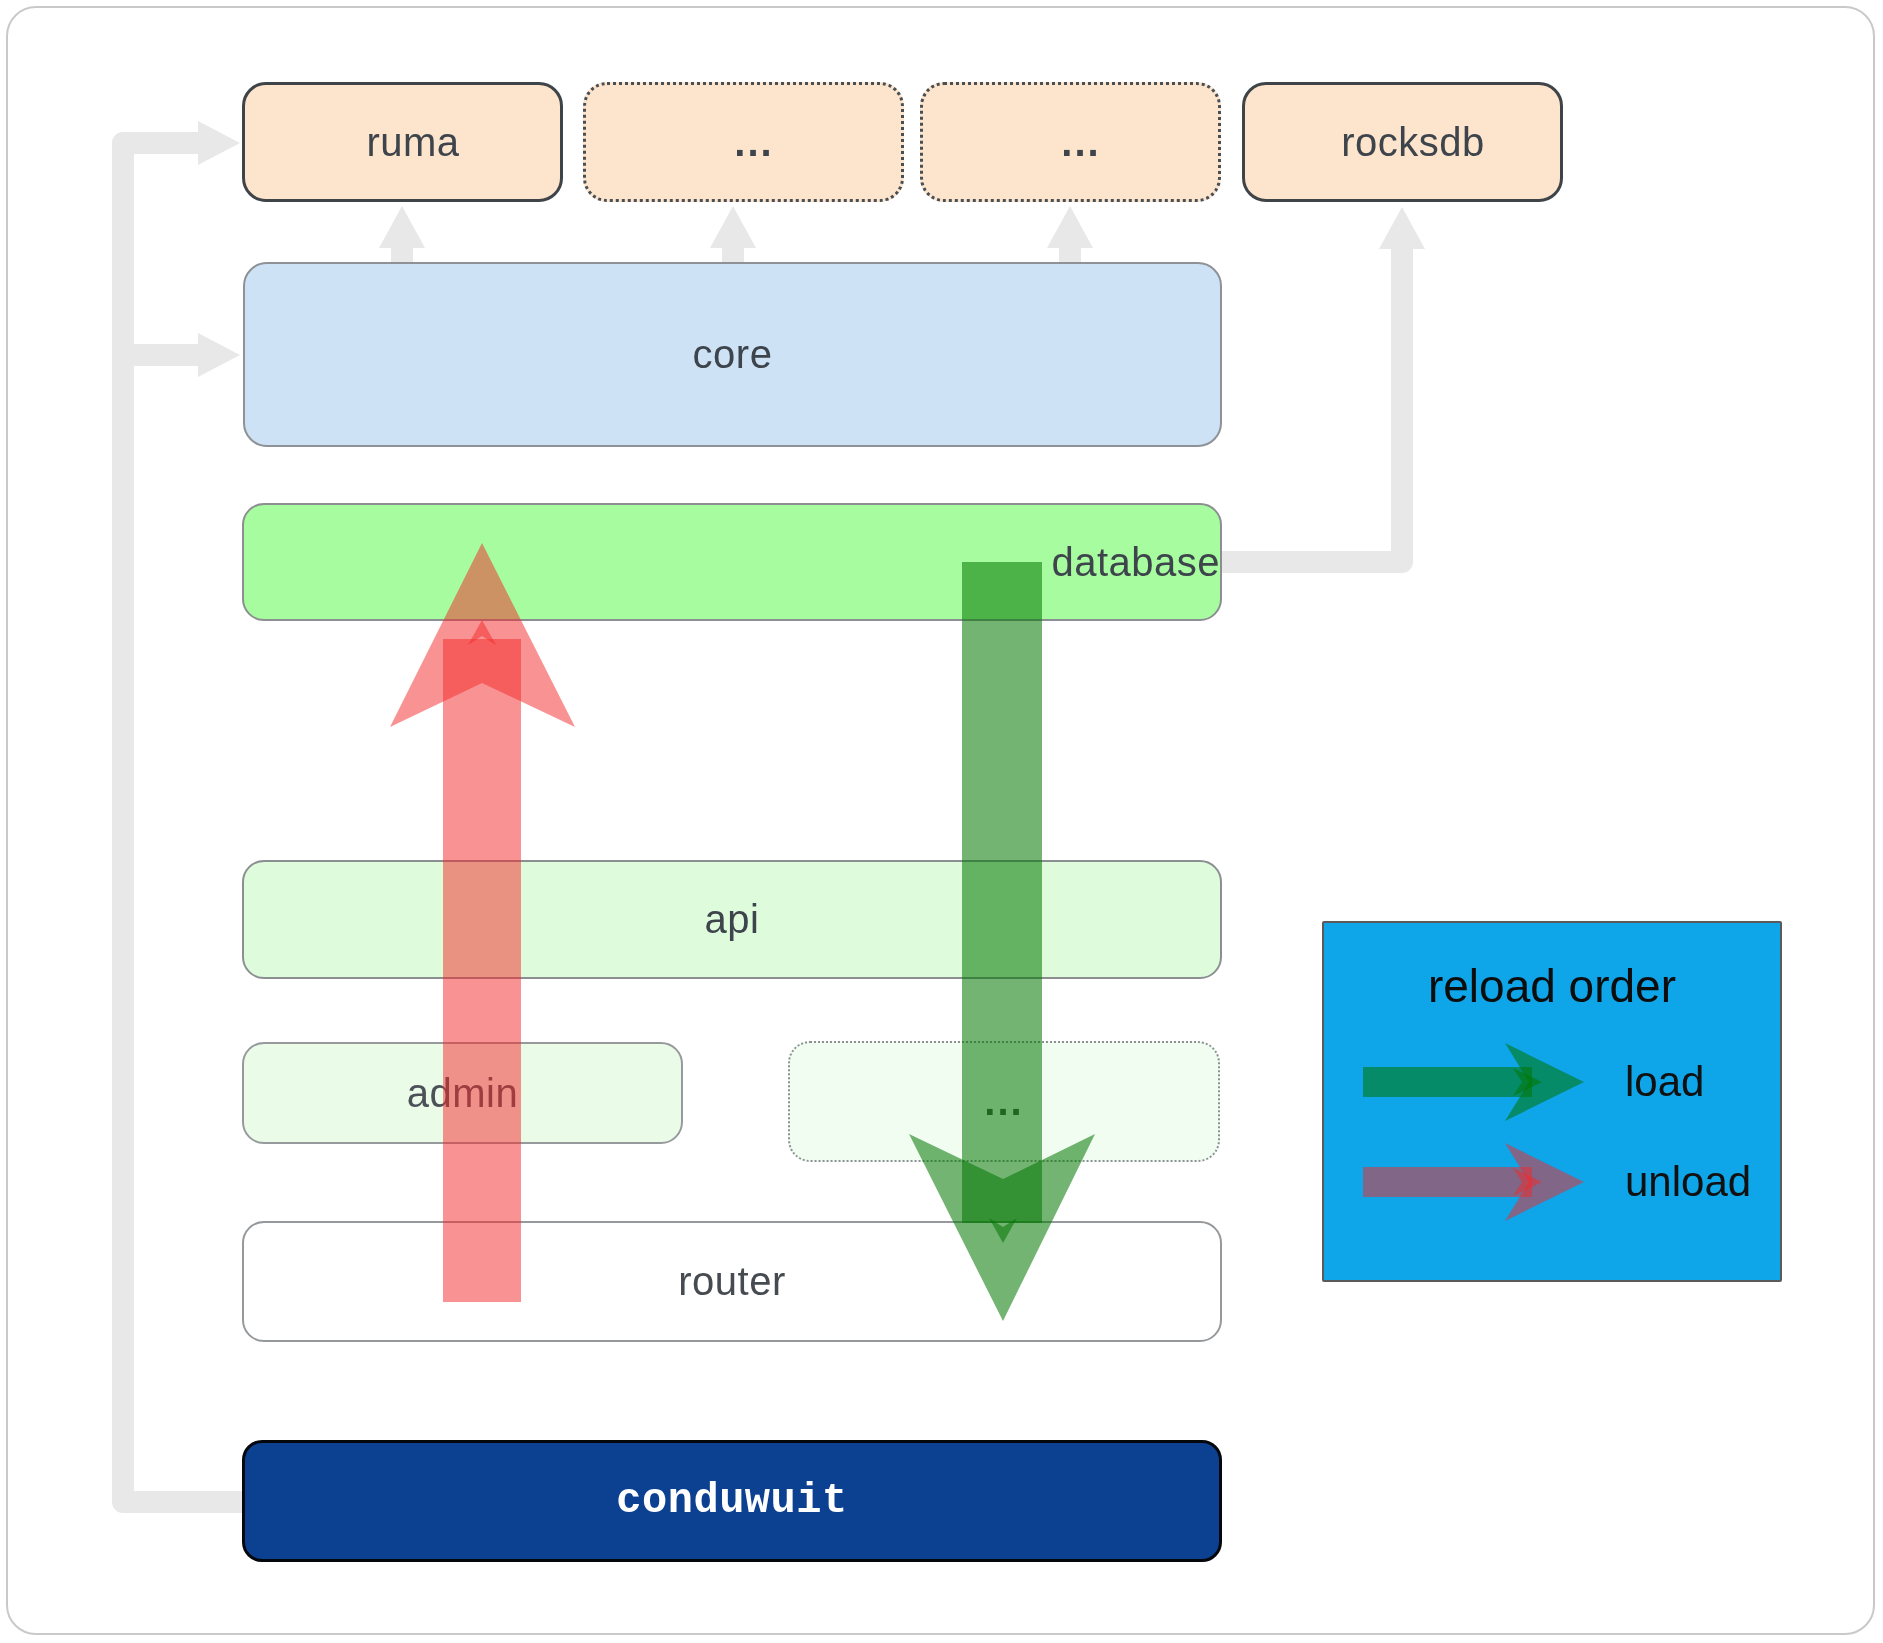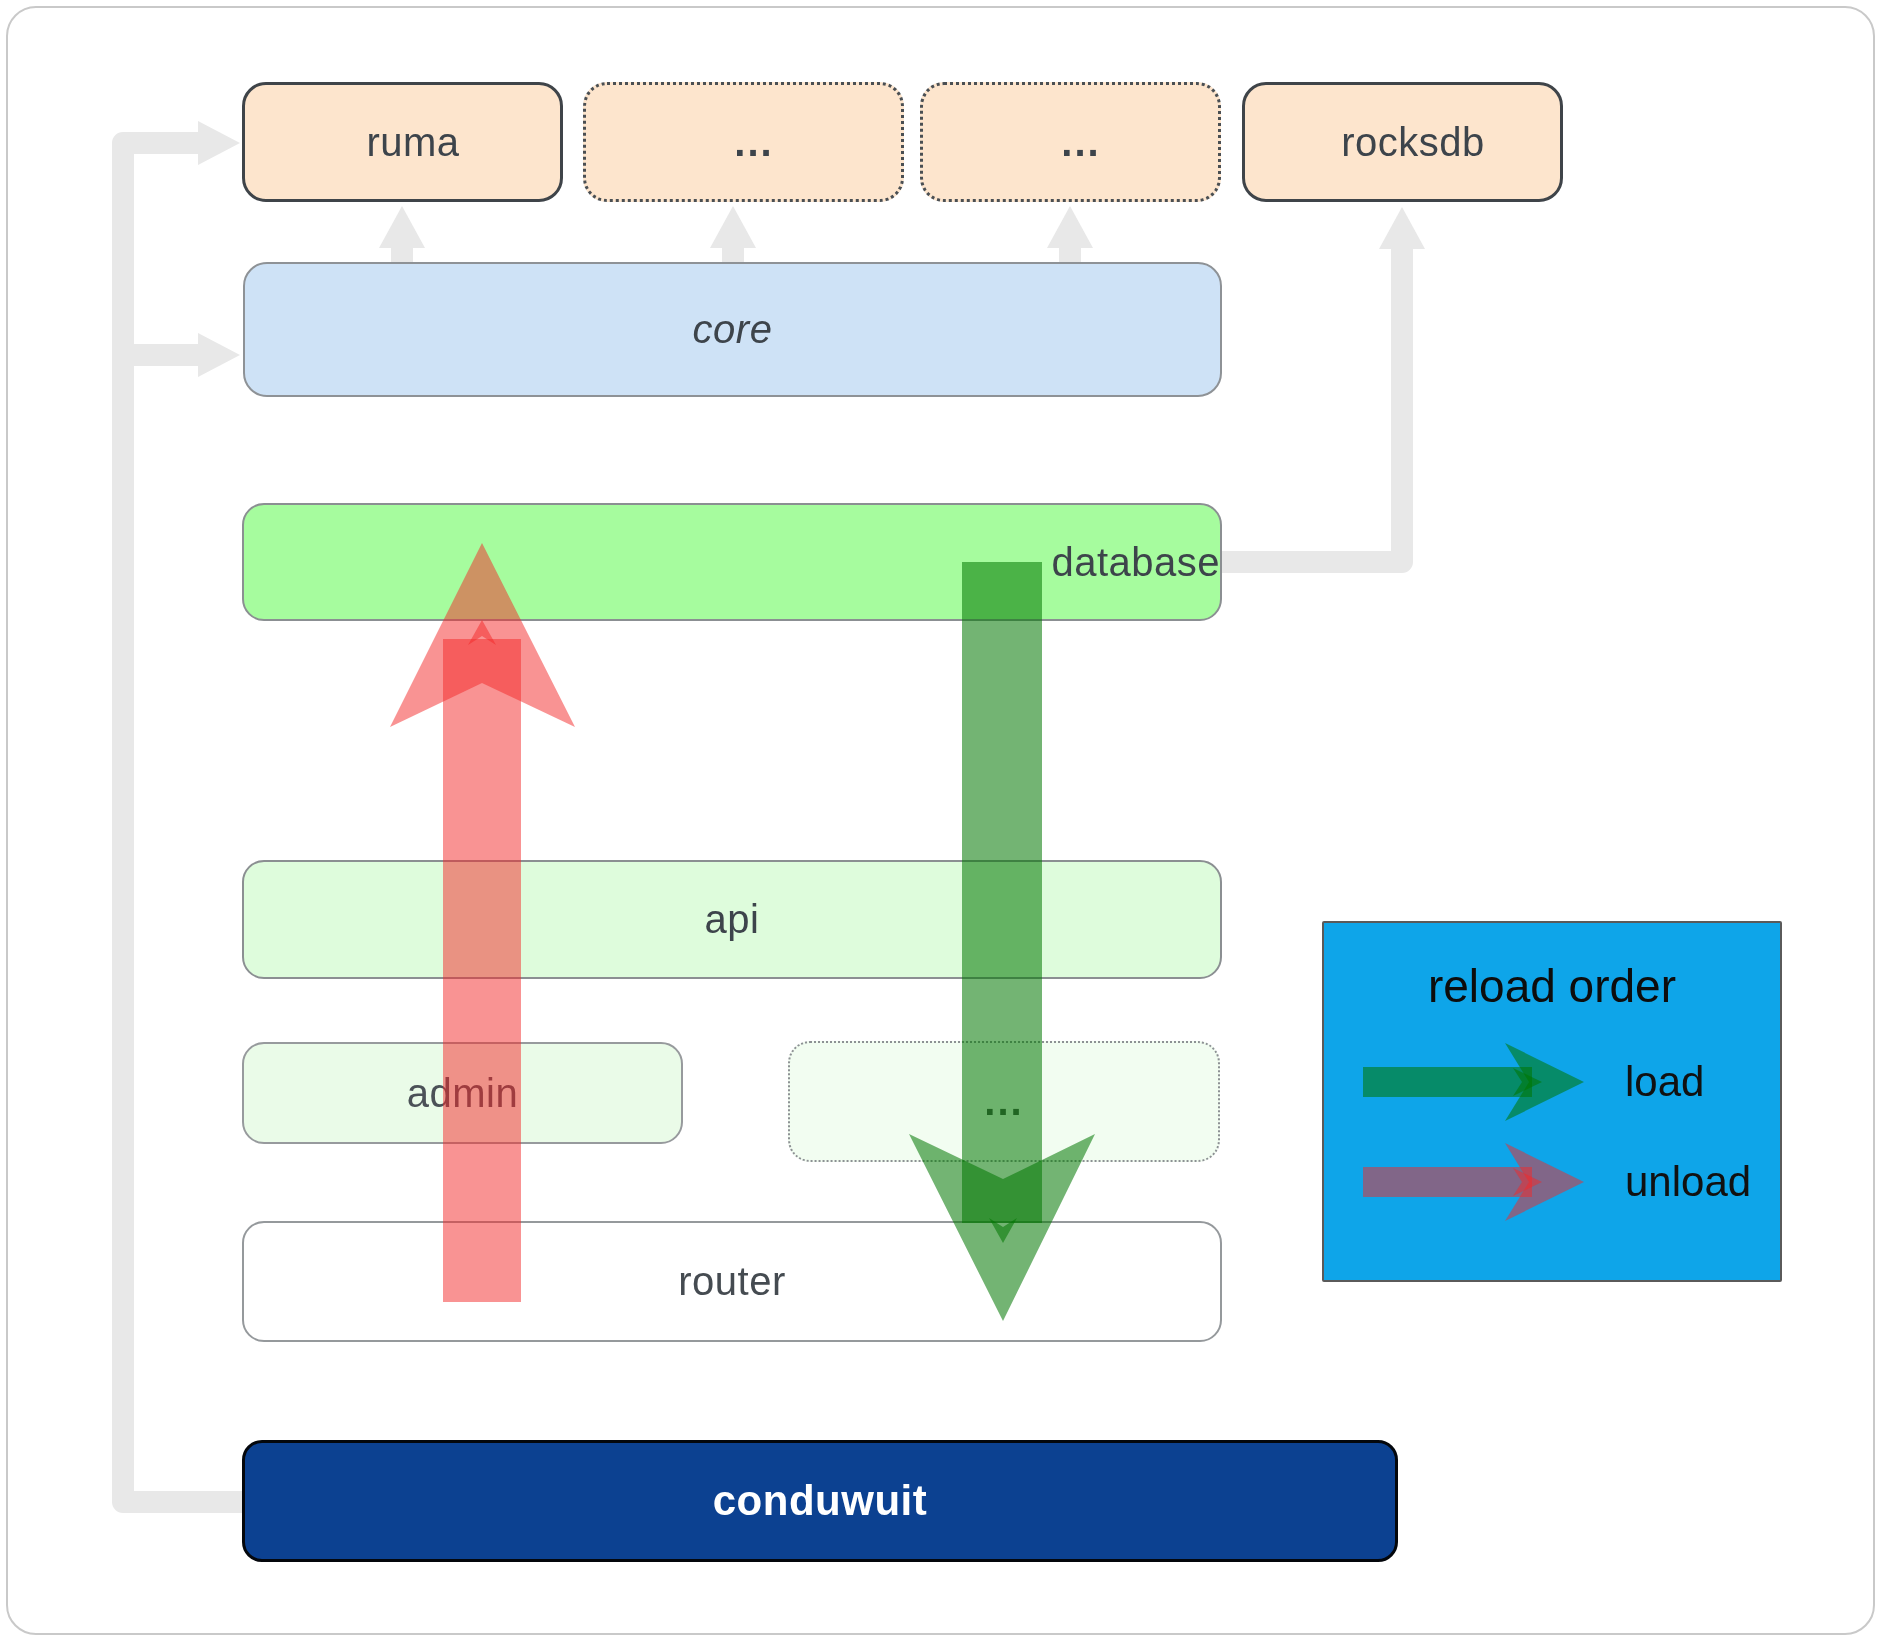--- a/index.html
+++ b/index.html
@@ -119,21 +119,21 @@
   <div class="node dep dotted" style="left:583px; top:82px; width:321px; height:120px;">
     <span class="dots">...</span>
   </div>
   <div class="node dep dotted" style="left:920px; top:82px; width:301px; height:120px;">
     <span class="dots">...</span>
   </div>
   <div class="node dep" style="left:1242px; top:82px; width:321px; height:120px;">
     <span>rocksdb</span>
   </div>
 
-  <div class="node core-box" style="left:243px; top:262px; width:979px; height:135px;font-style:italic;">
+  <div class="node core-box" style="left:243px; top:262px; width:979px; height:185px;">
     <span>core</span>
   </div>
 
   <div class="node database-box" style="left:242px; top:503px; width:980px; height:118px;justify-content:flex-end;">
     <span>database</span>
   </div>
 
 
   <div class="node api-box" style="left:242px; top:860px; width:980px; height:119px;">
     <span>api</span>
@@ -143,21 +143,21 @@
     <span>admin</span>
   </div>
   <div class="node ellipsis-box" style="left:788px; top:1041px; width:432px; height:121px;">
     <span class="dots">...</span>
   </div>
 
   <div class="node router-box" style="left:242px; top:1221px; width:980px; height:121px;">
     <span>router</span>
   </div>
 
-  <div class="node conduwuit-box" style="left:242px; top:1440px; width:1156px; height:122px;">
+  <div class="node conduwuit-box" style="left:242px; top:1440px; width:980px; height:122px;font-family:Liberation Mono, monospace;">
     <span>conduwuit</span>
   </div>
 
   <svg class="layer arrows" viewBox="0 0 1883 1643">
     <g fill="rgba(244,40,40,0.5)">
       <rect x="443" y="639" width="78" height="663"></rect>
       <polygon points="482,543 575,727 482,683 390,727"></polygon>
       <polygon points="482,620 496,645 482,636 468,645"></polygon>
     </g>
     <g fill="rgba(0,118,0,0.55)">

